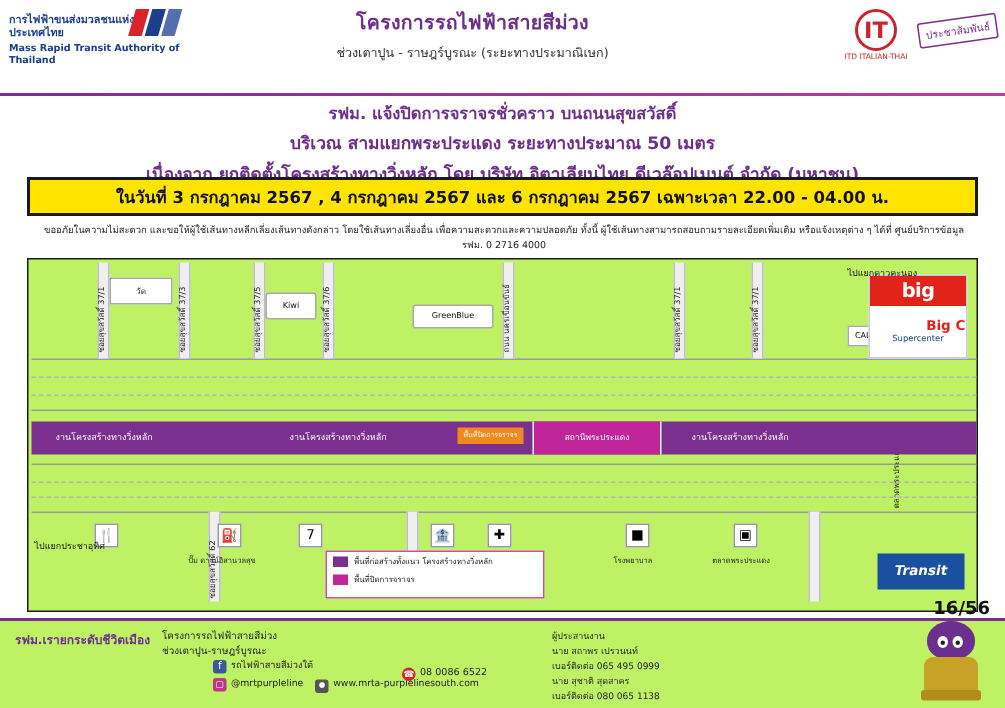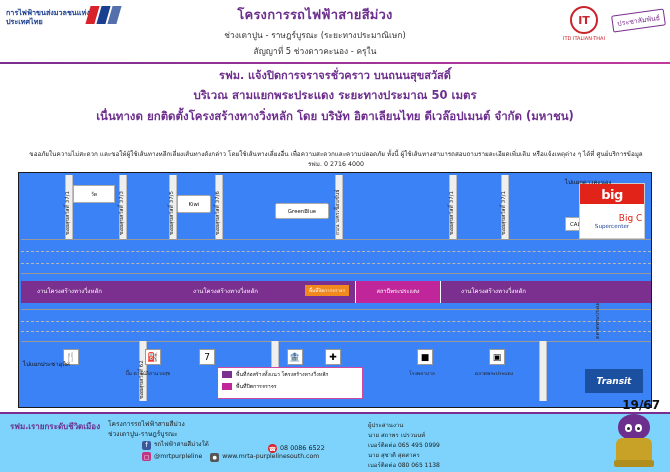--- a/index.html
+++ b/index.html
@@ -27,21 +27,21 @@
   .title-block { position:absolute; left:150px; top:4px; width:330px; text-align:center; }
   .t-main { color:#6d2f8e; font-size:13px; font-weight:bold; letter-spacing:.2px; }
   .t-sub  { color:#333; font-size:8.4px; margin-top:3px; }
   .t-sub2 { color:#333; font-size:8.4px; margin-top:2px; }
 
   .pmcsc3 { position:absolute; left:470px; top:8px; width:76px; height:24px; text-align:center; }
   .pmcsc3 .p1 { font-size:13px; font-weight:bold; color:#1a9e5a; letter-spacing:-.3px; }
 
   .itd { position:absolute; left:556px; top:6px; width:56px; text-align:center; }
   .itd-ring { width:28px; height:28px; border:2px solid #c9252c; border-radius:50%; margin:0 auto;
-              display:flex; align-items:center; justify-content:center; color:#c9252c; font-weight:bold; font-size:11px; }
+              display:flex; align-items:center; justify-content:center; color:#c9252c; font-weight:bold; font-size:15px; }
   .itd-txt { font-size:5px; color:#c9252c; margin-top:1px; }
 
   .presserve { position:absolute; left:612px; top:12px; transform:rotate(-8deg);
                border:1px solid #7a2e8f; color:#7a2e8f; font-size:7px; padding:2px 4px; border-radius:2px; }
 
   .hdr-rule { position:absolute; left:0; top:62px; width:670px; height:2px;
               background:linear-gradient(90deg,#7a2e8f,#c03a9e); }
 
   
   .announce { position:absolute; left:0; top:64px; width:670px; text-align:center; color:#6d2f8e; }
@@ -51,21 +51,21 @@
 
   
   .datebox { position:absolute; left:18px; top:118px; width:634px; height:26px;
              border:2px solid #1a1a1a; background:#ffe400; display:flex; align-items:center; justify-content:center; }
   .datebox span { font-size:11px; font-weight:bold; color:#111; }
 
   
   .note { position:absolute; left:22px; top:149px; width:628px; font-size:6.3px; color:#222; line-height:1.6; text-align:center; }
 
   
-  .map { position:absolute; left:18px; top:172px; width:634px; height:236px; border:1px solid #1a1a1a; background:#3b82f6; }
+  .map { position:absolute; left:18px; top:172px; width:634px; height:236px; border:1px solid #1a1a1a; background:#bef264; }
   .lane { position:absolute; left:2px; width:630px; height:1px; background:#9a9a9a; }
   .dash { position:absolute; left:2px; width:630px; height:0; border-top:1px dashed #b5b5b5; }
 
   .purple-line { position:absolute; left:2px; top:108px; width:630px; height:22px; background:#7b2f8f; }
   .purple-line .seg-label { position:absolute; top:5px; font-size:6px; color:#fff; white-space:nowrap; }
   .mid-block { position:absolute; top:108px; height:22px; background:#c0259a; border-left:1px solid #fff; border-right:1px solid #fff; }
   .mid-block span { display:block; text-align:center; font-size:5.6px; color:#fff; padding-top:6px; }
   .orange-box { position:absolute; top:112px; width:44px; height:11px; background:#f08a1e; }
   .orange-box span { display:block; text-align:center; font-size:4.6px; color:#fff; line-height:11px; }
 
@@ -74,38 +74,38 @@
             transform:rotate(-90deg); transform-origin:left top; }
 
   .poi { position:absolute; border:1px solid #aaa; background:#fff; display:flex; align-items:center; justify-content:center;
          font-size:5.4px; text-align:center; color:#111; overflow:hidden; }
   .poi.shop { border-radius:2px; }
 
   .bigc { position:absolute; right:6px; top:10px; width:66px; height:56px; background:#fff; border:1px solid #ccc; }
   .bigc .bigc-top { height:20px; background:#e2231a; color:#fff; font-weight:bold; font-size:13px;
                     display:flex; align-items:center; justify-content:center; letter-spacing:-.5px; }
   .bigc .bigc-bot { height:34px; display:flex; flex-direction:column; align-items:center; justify-content:center; }
-  .bigc .bigc-bot .b1 { color:#e2231a; font-weight:normal; font-size:9px;padding-left:37px; }
+  .bigc .bigc-bot .b1 { color:#e2231a; font-weight:bold; font-size:9px;padding-left:37px; }
   .bigc .bigc-bot .b2 { color:#1b3f8f; font-size:5.6px; }
 
   .homepro { position:absolute; right:8px; bottom:14px; width:58px; height:24px; background:#1b4fa0; color:#fff;
              display:flex; align-items:center; justify-content:center; font-size:9px; font-weight:bold; font-style:italic; }
 
   .legend { position:absolute; left:198px; bottom:8px; width:146px; height:32px; border:1px solid #d04aa0; background:#fff; }
   .legend .row { display:flex; align-items:center; gap:4px; padding:2px 4px; font-size:5.2px; color:#111; }
   .legend .sw { width:10px; height:7px; display:inline-block; }
 
   .arrow-left, .arrow-right { position:absolute; font-size:6px; color:#111; }
 
   .icon-sq { position:absolute; width:16px; height:16px; border:1px solid #999; background:#fff;
              display:flex; align-items:center; justify-content:center; font-size:9px; }
   .icon-cap { position:absolute; font-size:5px; color:#222; text-align:center; width:46px; }
 
   
-  .footer { position:absolute; left:0; top:412px; width:670px; height:60px; background:#7dd3fc; border-top:2px solid #7a2e8f; }
+  .footer { position:absolute; left:0; top:412px; width:670px; height:60px; background:#bef264; border-top:2px solid #7a2e8f; }
   .f-left { position:absolute; left:10px; top:6px; width:210px; }
   .f-slogan { color:#6d2f8e; font-size:8px; font-weight:bold; }
   .f-social { position:absolute; left:142px; top:22px; font-size:6.2px; color:#222; line-height:1.9; }
   .fb { display:inline-block; width:9px; height:9px; background:#3b5998; color:#fff; font-size:7px;
         text-align:center; line-height:9px; border-radius:2px; margin-right:3px; vertical-align:-1px; }
   .ig { display:inline-block; width:9px; height:9px; background:#c13584; color:#fff; font-size:6px;
         text-align:center; line-height:9px; border-radius:2px; margin-right:3px; vertical-align:-1px; }
   .ph { display:inline-block; width:9px; height:9px; background:#d8232a; color:#fff; font-size:6px;
         text-align:center; line-height:9px; border-radius:50%; margin-right:3px; vertical-align:-1px; }
   .www { display:inline-block; width:9px; height:9px; background:#555; color:#fff; font-size:5px;
@@ -128,49 +128,52 @@
   .pagenum { position:absolute; right:10px; top:398px; font-size:12px; font-weight:bold; color:#111; }
 </style>
 </head>
 <body>
 
 <div id="page">
 
   <div class="header">
     <div class="mrta-logo">
       <div class="mrta-th">การไฟฟ้าขนส่งมวลชนแห่งประเทศไทย</div>
+      <div class="mrta-en">Mass Rapid Transit Authority of Thailand</div>
     </div>
     <div class="mrta-mark">
         <i></i>
         <i></i>
         <i></i>
       </div>
 
     <div class="title-block">
       <div class="t-main">โครงการรถไฟฟ้าสายสีม่วง</div>
       <div class="t-sub">ช่วงเตาปูน - ราษฎร์บูรณะ (ระยะทางประมาณิเษก)</div>
-      <div class="t-sub2">สัญญาที่ 5 ช่วงดาวคะนอง - ครุใน</div>
     </div>
 
 
     <div class="itd">
       <div class="itd-ring">IT</div>
       <div class="itd-txt">ITD ITALIAN-THAI</div>
     </div>
 
     <div class="presserve">ประชาสัมพันธ์</div>
     <div class="hdr-rule"></div>
   </div>
 
   <div class="announce">
     <div class="an1">รฟม. แจ้งปิดการจราจรชั่วคราว บนถนนสุขสวัสดิ์</div>
     <div class="an2">บริเวณ สามแยกพระประแดง ระยะทางประมาณ 50 เมตร</div>
-    <div class="an3">เนื่นทางด ยกติดตั้งโครงสร้างทางวิ่งหลัก โดย บริษัท อิตาเลียนไทย ดีเวล๊อปเมนต์ จำกัด (มหาชน)</div>
-  </div>
-
+    <div class="an3">เนื่องจาก ยกติดตั้งโครงสร้างทางวิ่งหลัก โดย บริษัท อิตาเลียนไทย ดีเวล๊อปเมนต์ จำกัด (มหาชน)</div>
+  </div>
+
+  <div class="datebox">
+    <span>ในวันที่ 3 กรกฎาคม 2567 , 4 กรกฎาคม 2567 และ 6 กรกฎาคม 2567 เฉพาะเวลา 22.00 - 04.00 น.</span>
+  </div>
 
   <div class="note">ขออภัยในความไม่สะดวก และขอให้ผู้ใช้เส้นทางหลีกเลี่ยงเส้นทางดังกล่าว โดยใช้เส้นทางเลี่ยงอื่น เพื่อความสะดวกและความปลอดภัย ทั้งนี้ ผู้ใช้เส้นทางสามารถสอบถามรายละเอียดเพิ่มเติม หรือแจ้งเหตุต่าง ๆ ได้ที่ ศูนย์บริการข้อมูล รฟม. 0 2716 4000</div>
 
   <div class="map">
 
     <div class="lane" style="top:66px;"></div>
     <div class="dash" style="top:78px;"></div>
     <div class="dash" style="top:90px;"></div>
     <div class="lane" style="top:100px;"></div>
     <div class="lane" style="top:136px;"></div>
@@ -247,21 +250,21 @@
       <div class="row">
         <span class="sw" style="background:#c0259a;"></span>
         <span>พื้นที่ปิดการจราจร</span>
       </div>
     </div>
 
     <div class="arrow-left" style="left:4px; top:186px;">ไปแยกประชาอุทิศ</div>
     <div class="arrow-right" style="left:546px; top:4px;">ไปแยกดาวคะนอง</div>
   </div>
 
-  <div class="pagenum">19/67</div>
+  <div class="pagenum">16/56</div>
 
   <div class="footer">
     <div class="f-left">
       <div class="f-slogan">รฟม.เรายกระดับชีวิตเมือง</div>
     </div>
     <div style="position:absolute; left:108px; top:6px; width:130px; font-size:6.6px; color:#222; line-height:1.5; white-space:pre-line;">โครงการรถไฟฟ้าสายสีม่วง
 ช่วงเตาปูน-ราษฎร์บูรณะ</div>
 
     <div class="f-social" style="left:142px; top:24px;">
       <div><span class="fb">f</span><span>รถไฟฟ้าสายสีม่วงใต้</span></div>

